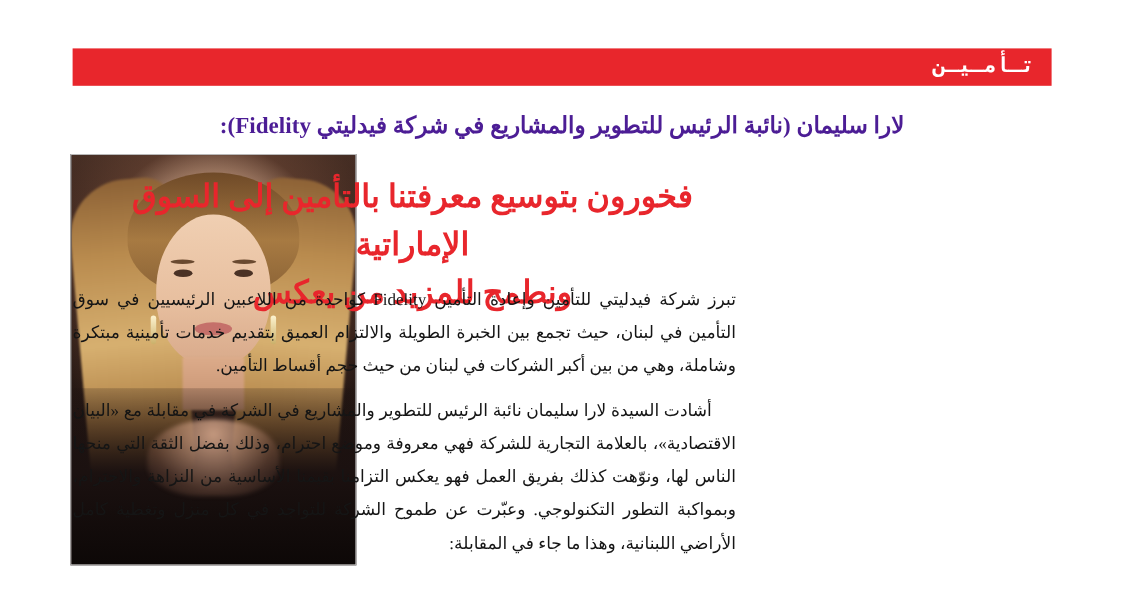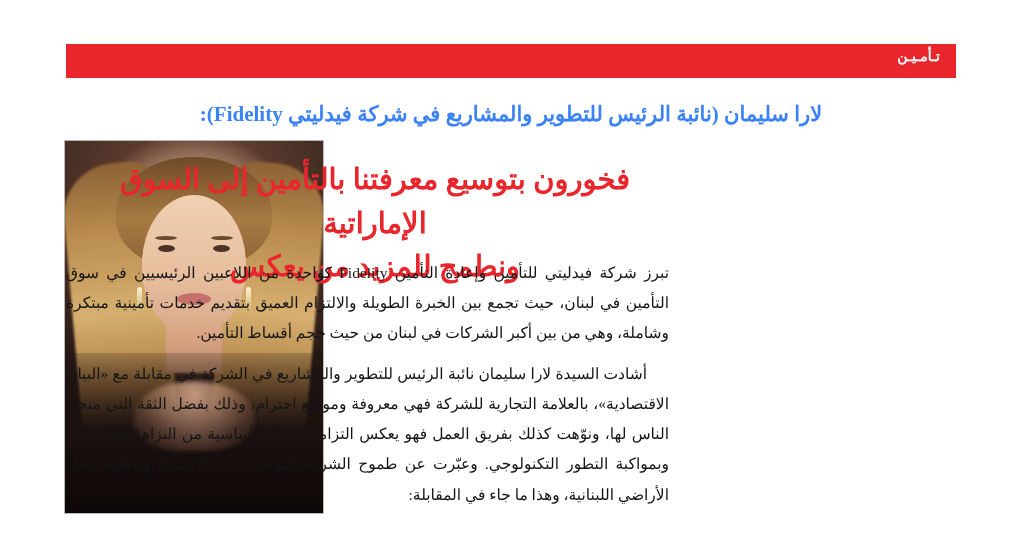--- a/index.html
+++ b/index.html
@@ -25,38 +25,38 @@
     top: 44px;
     right: 68px;
     width: 890px;
     height: 34px;
     background: #e8262c;
   }
   .banner-label {
     position: absolute;
     top: 48px;
     right: 84px;
-    font-family: Liberation Serif, serif;
+    font-family: Liberation Mono, monospace;
     font-weight: bold;
-    font-size: 14px;
+    font-size: 19px;
     color: #ffffff;
     letter-spacing: 2px;
     direction: rtl;
   }
   
   .kicker {
     position: absolute;
     top: 100px;
     right: 68px;
     width: 890px;
     text-align: center;
     font-family: "Liberation Serif", "DejaVu Serif", serif;
     font-weight: bold;
     font-size: 21px;
-    color: #3b82f6;
+    color: #4c1d95;
     direction: rtl;
     line-height: 1.35;
   }
   
   .photo-frame {
     position: absolute;
     top: 140px;
     right: 700px;
     width: 258px;
     height: 372px;

